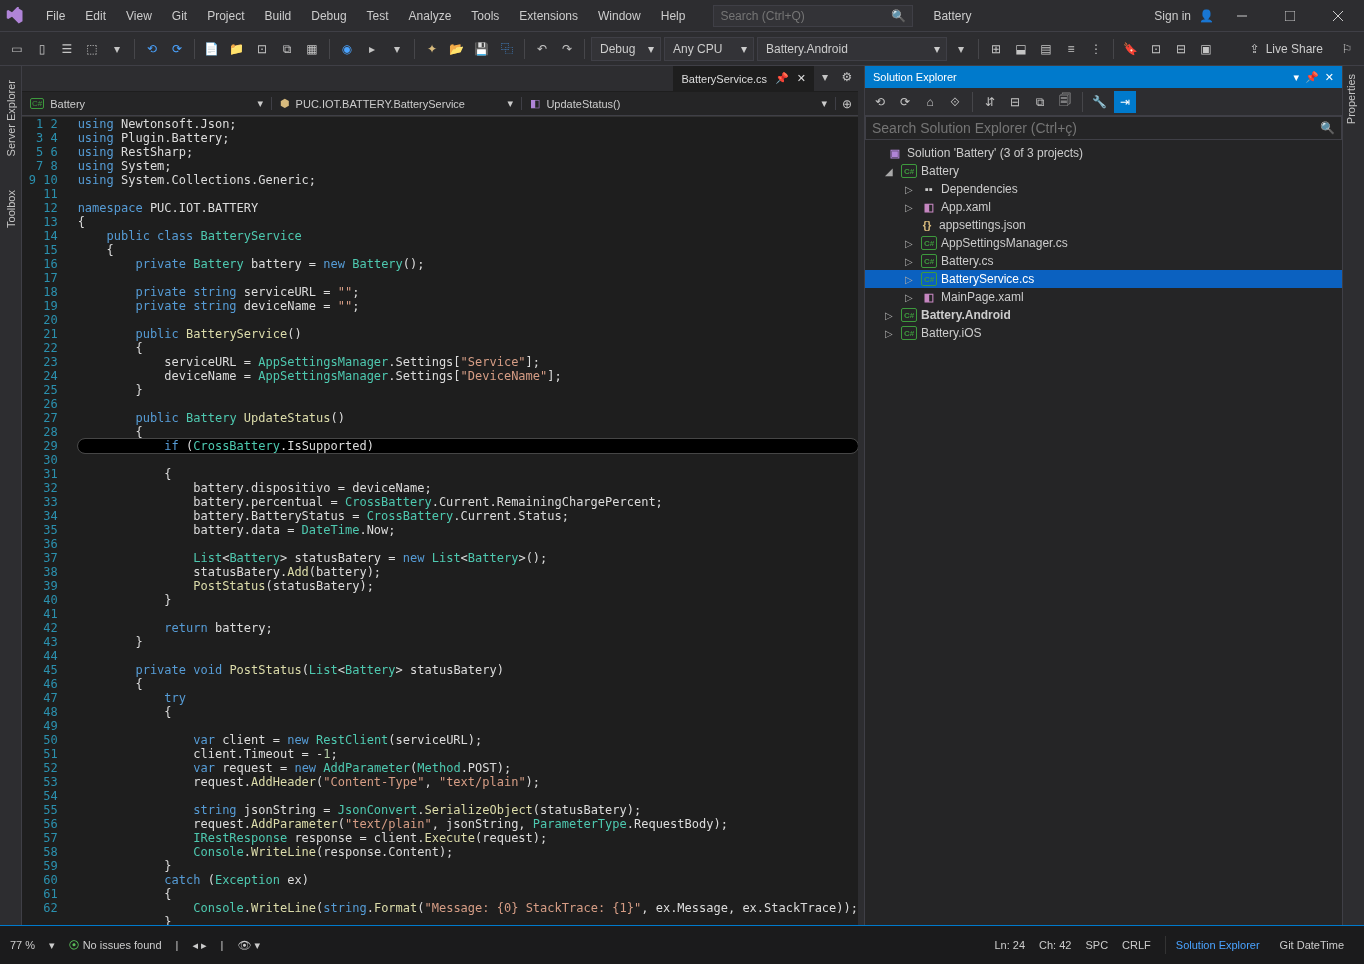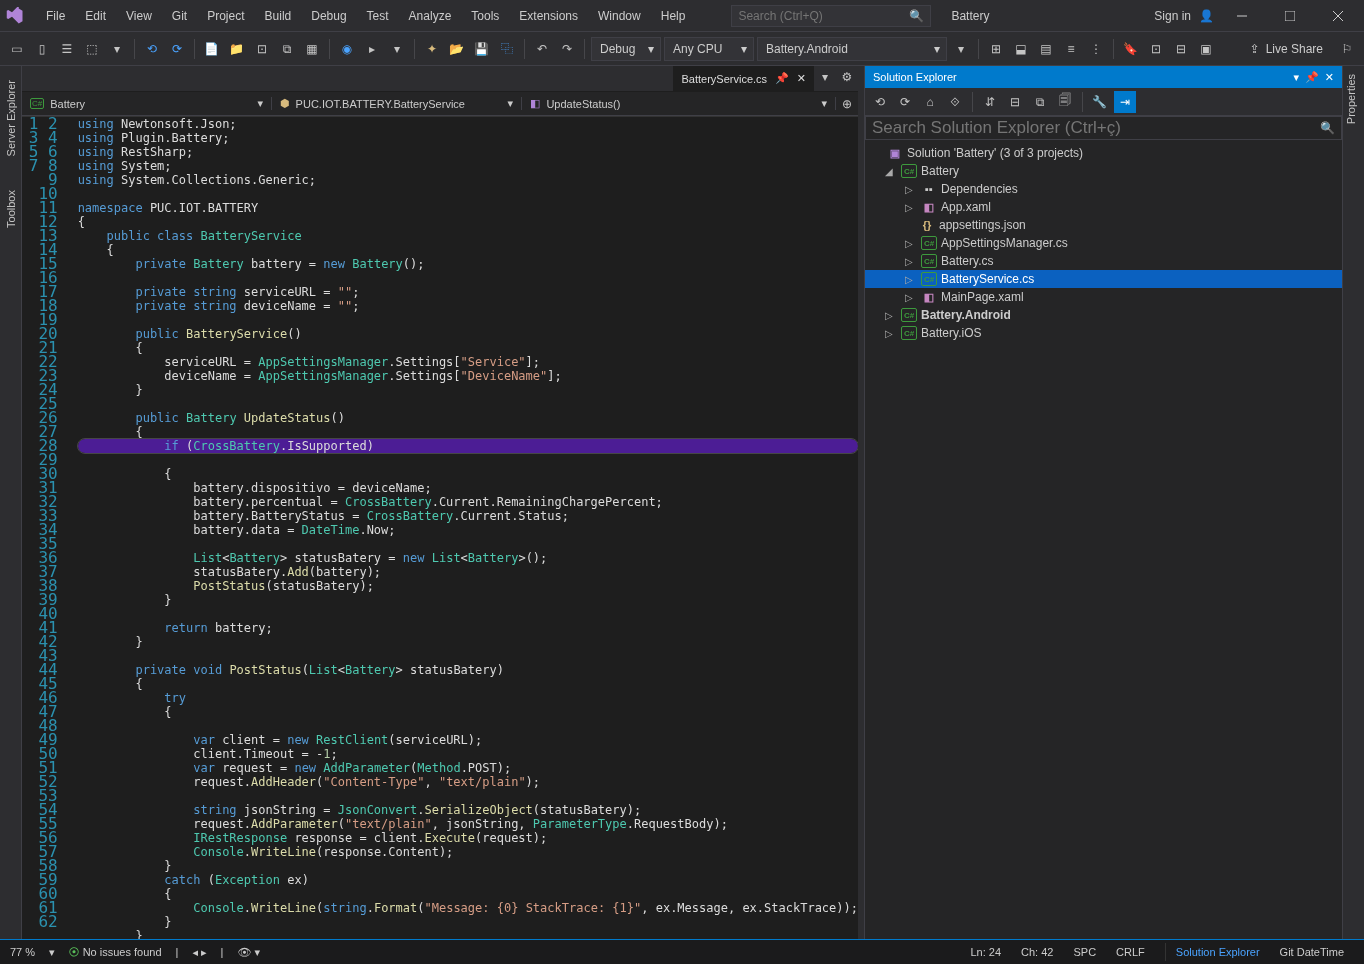--- a/index.html
+++ b/index.html
@@ -26,21 +26,21 @@
   width: 18px; height: 18px;
   margin-right: 12px;
 }
 .menu-bar { display: flex; gap: 0; }
 .menu-item {
   padding: 4px 10px;
   cursor: pointer;
   text-align: center;
 }
 .search-box {
-  margin-left: 36px;
+  margin-left: 18px;
   background: #333337;
   border: 1px solid #3f3f46;
   width: 200px;
   height: 22px;
   display: flex;
   align-items: center;
   color: #999;
   padding: 0 6px;
   position: relative;
 }
@@ -175,38 +175,38 @@
   overflow: hidden;
   border-top: 1px solid #333;
 }
 .gutter {
   width: 56px;
   background: #1e1e1e;
   color: #2b91af;
   text-align: right;
   padding-right: 12px;
   font-family: Consolas, monospace;
-  font-size: 16px;
+  font-size: 12px;
   line-height: 14px;
 }
 .code {
   flex: 1;
   font-family: Consolas, monospace;
   font-size: 12px;
   line-height: 14px;
   white-space: pre;
   color: #dcdcdc;
   padding-left: 8px;
 }
 .code .k { color: #569cd6; }
 .code .t { color: #4ec9b0; }
 .code .m { color: #dcdcaa; }
 .code .s { color: #d69d85; }
 .code .n { color: #b5cea8; }
-.hl { background: #4c1d95; display: block; outline: 1px solid #464646; border-radius: 7px;}
+.hl { background: #000000; display: block; outline: 1px solid #464646; border-radius: 7px;}
 .splitter {
   width: 6px;
   background: #2d2d30;
   cursor: ew-resize;
 }
 .right-panel {
   width: 478px;
   background: #252526;
   display: flex;
   flex-direction: column;
@@ -232,21 +232,21 @@
 }
 .se-search {
   height: 24px;
   background: #252526;
   border: 1px solid #3f3f46;
   display: flex;
   align-items: center;
   padding: 0 6px;
 }
 .se-search input {
-  background: transparent; border: none; outline: none; color: #fdba74; width: 100%; font-size: 17px;
+  background: transparent; border: none; outline: none; color: #fdba74; width: 100%; font-size: 14px;
 }
 .tree {
   flex: 1;
   padding: 4px 0;
   overflow: auto;
   font-size: 12px;
 }
 .tree-row {
   display: flex;
   align-items: center;
@@ -260,30 +260,30 @@
   width: 12px; color: #aaa; font-size: 10px;
 }
 .ficon {
   width: 16px; height: 14px; display: flex; align-items: center; justify-content: center;
   font-size: 11px; font-weight: bold;
 }
 .cs { color: #3d9a3d; border: 1px solid #3d9a3d; border-radius: 2px; font-size: 8px; padding: 0 1px;}
 .xaml { color: #c586c0; }
 .json { color: #d7ba7d; }
 .status-bar {
-  height: 25px;
+  height: 39px;
   background: #1b1b1c;
   border-top: 1px solid #007acc;
   display: flex;
   align-items: center;
   font-size: 11px;
   color: #ccc;
 }
 .status-left { display:flex; align-items:center; gap: 14px; padding: 0 10px; }
-.status-right { margin-left: auto; display:flex; align-items:center; gap: 20px; padding: 0 10px; }
+.status-right { margin-left: auto; display:flex; align-items:center; gap: 14px; padding: 0 10px; }
 .status-tabs { display:flex; gap: 0; border-left: 1px solid #333; }
 .status-tab { padding: 3px 10px; cursor: pointer; }
 .status-tab.active { color: #4aa3ff; }
 .pin-icons { margin-left:auto; display:flex; gap:6px; color:#fff;}
 </style>
 </head>
 <body>
 
 <div class="title-bar">
   <svg class="vs-logo" viewBox="0 0 24 24">

